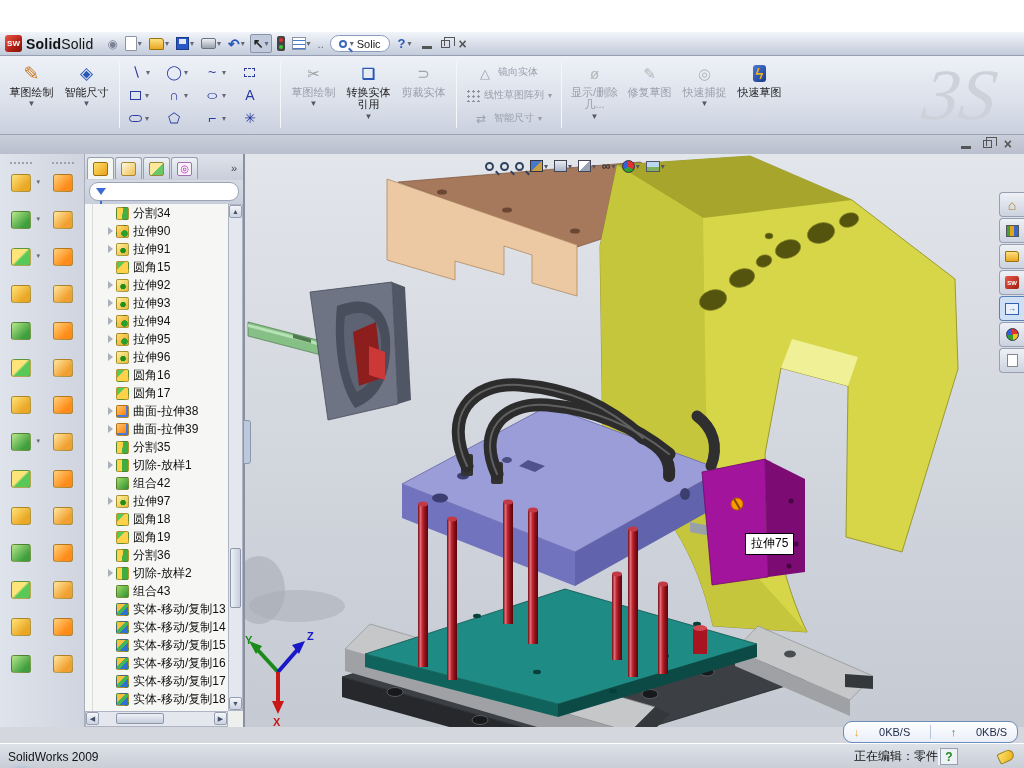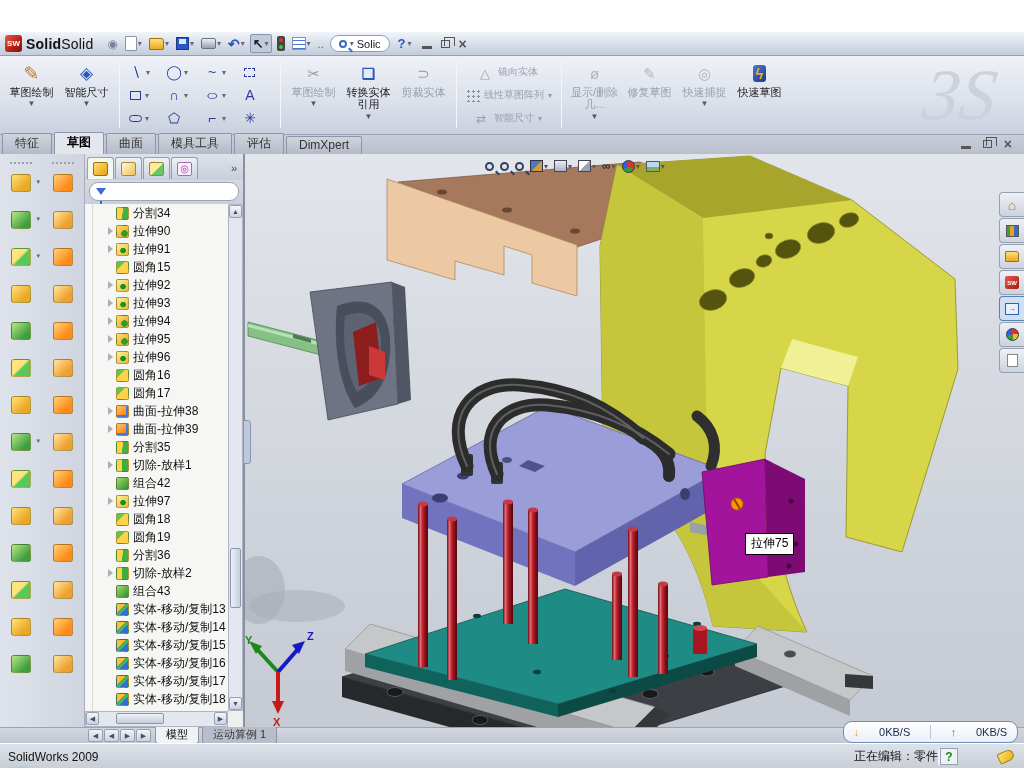--- a/index.html
+++ b/index.html
@@ -436,28 +436,20 @@
         <div class="rbtn">
           <div class="ricon">
             <span style="color: rgb(240, 176, 32); font-size: 15px; font-weight: bold; background: linear-gradient(135deg, rgb(74, 120, 216), rgb(26, 58, 136)); border-radius: 3px; padding: 0px 3px;">ϟ</span>
           </div>
           <div class="rlabel">快速草图</div>
         </div>
       </div>
     </div>
 
   <div id="tabrow">
-    <div id="ctabs" style="display:flex;align-items:flex-end">
-        <div class="ctab">特征</div>
-        <div class="ctab active">草图</div>
-        <div class="ctab">曲面</div>
-        <div class="ctab">模具工具</div>
-        <div class="ctab">评估</div>
-        <div class="ctab">DimXpert</div>
-      </div>
     <div id="doc-ctl">
       <span class="wmin"></span>
       <span class="wrestore"></span>
       <span class="wclose">×</span>
     </div>
   </div>
 
   <div id="lefttools">
     <div class="lt-col" id="ltcol1">
         <div class="grip"></div>
@@ -988,28 +980,20 @@
         <div class="tp-tab">
           <span class="tp-ball"></span>
         </div>
         <div class="tp-tab">
           <span class="tp-doc"></span>
         </div>
       </div>
     <div id="vp-tooltip">拉伸75</div>
   </div>
 
-  <div id="sheettabs">
-      <span class="navbtn">◀</span>
-      <span class="navbtn">◀</span>
-      <span class="navbtn">▶</span>
-      <span class="navbtn">▶</span>
-      <span class="mtab active">模型</span>
-      <span class="mtab">运动算例 1</span>
-    </div>
 
   <div id="statusbar">
     <span id="sb-left">SolidWorks 2009</span>
     <div id="sb-right">
       <span>正在编辑：零件</span>
       <span class="sb-sep"></span>
       <span class="sb-sep"></span>
       <span id="sb-help">?</span>
       <span style="width:40px"></span>
       <span class="tag-ic"></span>

